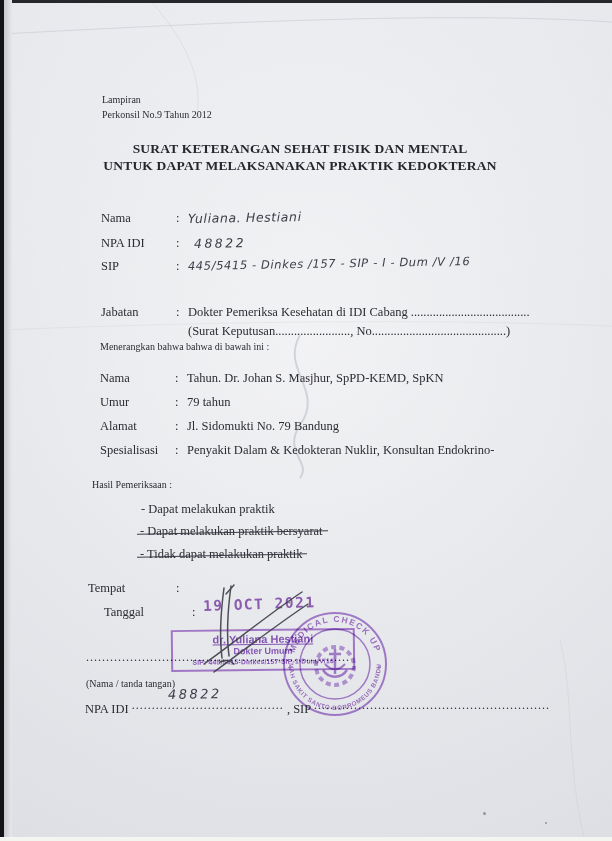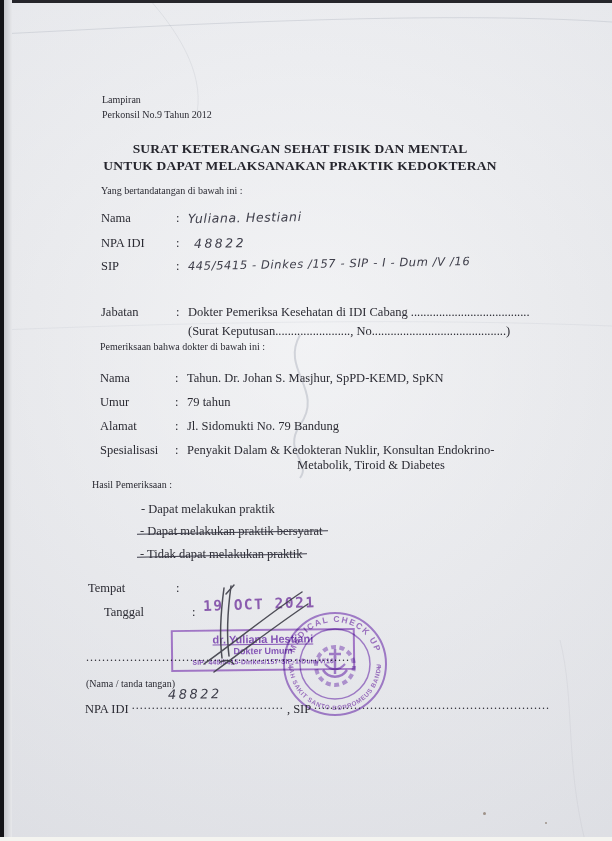--- a/index.html
+++ b/index.html
@@ -72,49 +72,48 @@
   <div class="edge-bottom"></div>
   <div class="speck" style="left:483px;top:812px;"></div>
   <div class="speck" style="left:545px;top:822px;width:2px;height:2px;"></div>
 
   <div class="abs small" style="left:102px;top:92px;">Lampiran</div>
   <div class="abs small" style="left:102px;top:107px;">Perkonsil No.9 Tahun 2012</div>
 
   <div class="abs title" style="top:140px;left:-6px;">SURAT KETERANGAN SEHAT FISIK DAN MENTAL</div>
   <div class="abs title" style="top:157px;left:-6px;">UNTUK DAPAT MELAKSANAKAN PRAKTIK KEDOKTERAN</div>
 
-  <div class="abs small" style="left:101px;top:183px;">Yang bertandatangan di bawah ini :</div>
 
   <div class="row" style="left:101px;top:211px;">
     <span class="rl">Nama</span><span class="rc">:</span><span class="rv hand">Yuliana. Hestiani</span>
   </div>
   <div class="row" style="left:101px;top:236px;">
     <span class="rl">NPA IDI</span><span class="rc">:</span><span class="rv hand num" style="margin-left:6px;">48822</span>
   </div>
   <div class="row" style="left:101px;top:259px;">
     <span class="rl">SIP</span><span class="rc">:</span><span class="rv hand" style="font-size:11.5px;">445/5415 - Dinkes /157 - SIP - I - Dum /V /16</span>
   </div>
   <div class="row" style="left:101px;top:283px;margin-top:22px;">
     <span class="rl">Jabatan</span><span class="rc">:</span><span class="rv">Dokter Pemeriksa Kesehatan di IDI Cabang ......................................</span>
   </div>
   <div class="row" style="left:188px;top:324px;">(Surat Keputusan........................, No...........................................)</div>
 
-  <div class="abs small" style="left:100px;top:339px;">Pemeriksaan bahwa dokter di bawah ini :</div>
+  <div class="abs small" style="left:100px;top:339px;">Menerangkan bahwa bahwa di bawah ini :</div>
 
   <div class="row" style="left:100px;top:371px;">
     <span class="rl">Nama</span><span class="rc">:</span><span class="rv">Tahun. Dr. Johan S. Masjhur, SpPD-KEMD, SpKN</span>
   </div>
   <div class="row" style="left:100px;top:395px;">
     <span class="rl">Umur</span><span class="rc">:</span><span class="rv">79 tahun</span>
   </div>
   <div class="row" style="left:100px;top:419px;text-decoration:underline;">
     <span class="rl">Alamat</span><span class="rc">:</span><span class="rv">Jl. Sidomukti No. 79 Bandung</span>
   </div>
   <div class="row" style="left:100px;top:443px;">
-    <span class="rl">Spesialisasi</span><span class="rc">:</span><span class="rv" style="white-space:normal;width:368px;"><span>Penyakit Dalam &amp; Kedokteran Nuklir, Konsultan Endokrino-</span><span class="line2">Metabolik, Tiroid &amp; Diabetes</span></span>
+    <span class="rl">Spesialisasi</span><span class="rc">:</span><span class="rv" style="white-space:normal;width:368px;"><span>Penyakit Dalam &amp; Kedokteran Nuklir, Konsultan Endokrino-</span></span>
   </div>
 
   <div class="abs small" style="left:92px;top:477px;">Hasil Pemeriksaan :</div>
   <div class="opt" style="left:141px;top:502px;"><span>- Dapat melakukan praktik</span></div>
   <div class="opt" style="left:140px;top:524px;"><span class="struck">- Dapat melakukan praktik bersyarat</span></div>
   <div class="opt" style="left:140px;top:547px;"><span class="struck">- Tidak dapat melakukan praktik</span></div>
 
   <div class="row" style="left:88px;top:581px;">
     <span class="rl wide">Tempat</span><span class="rc">:</span>
   </div>

